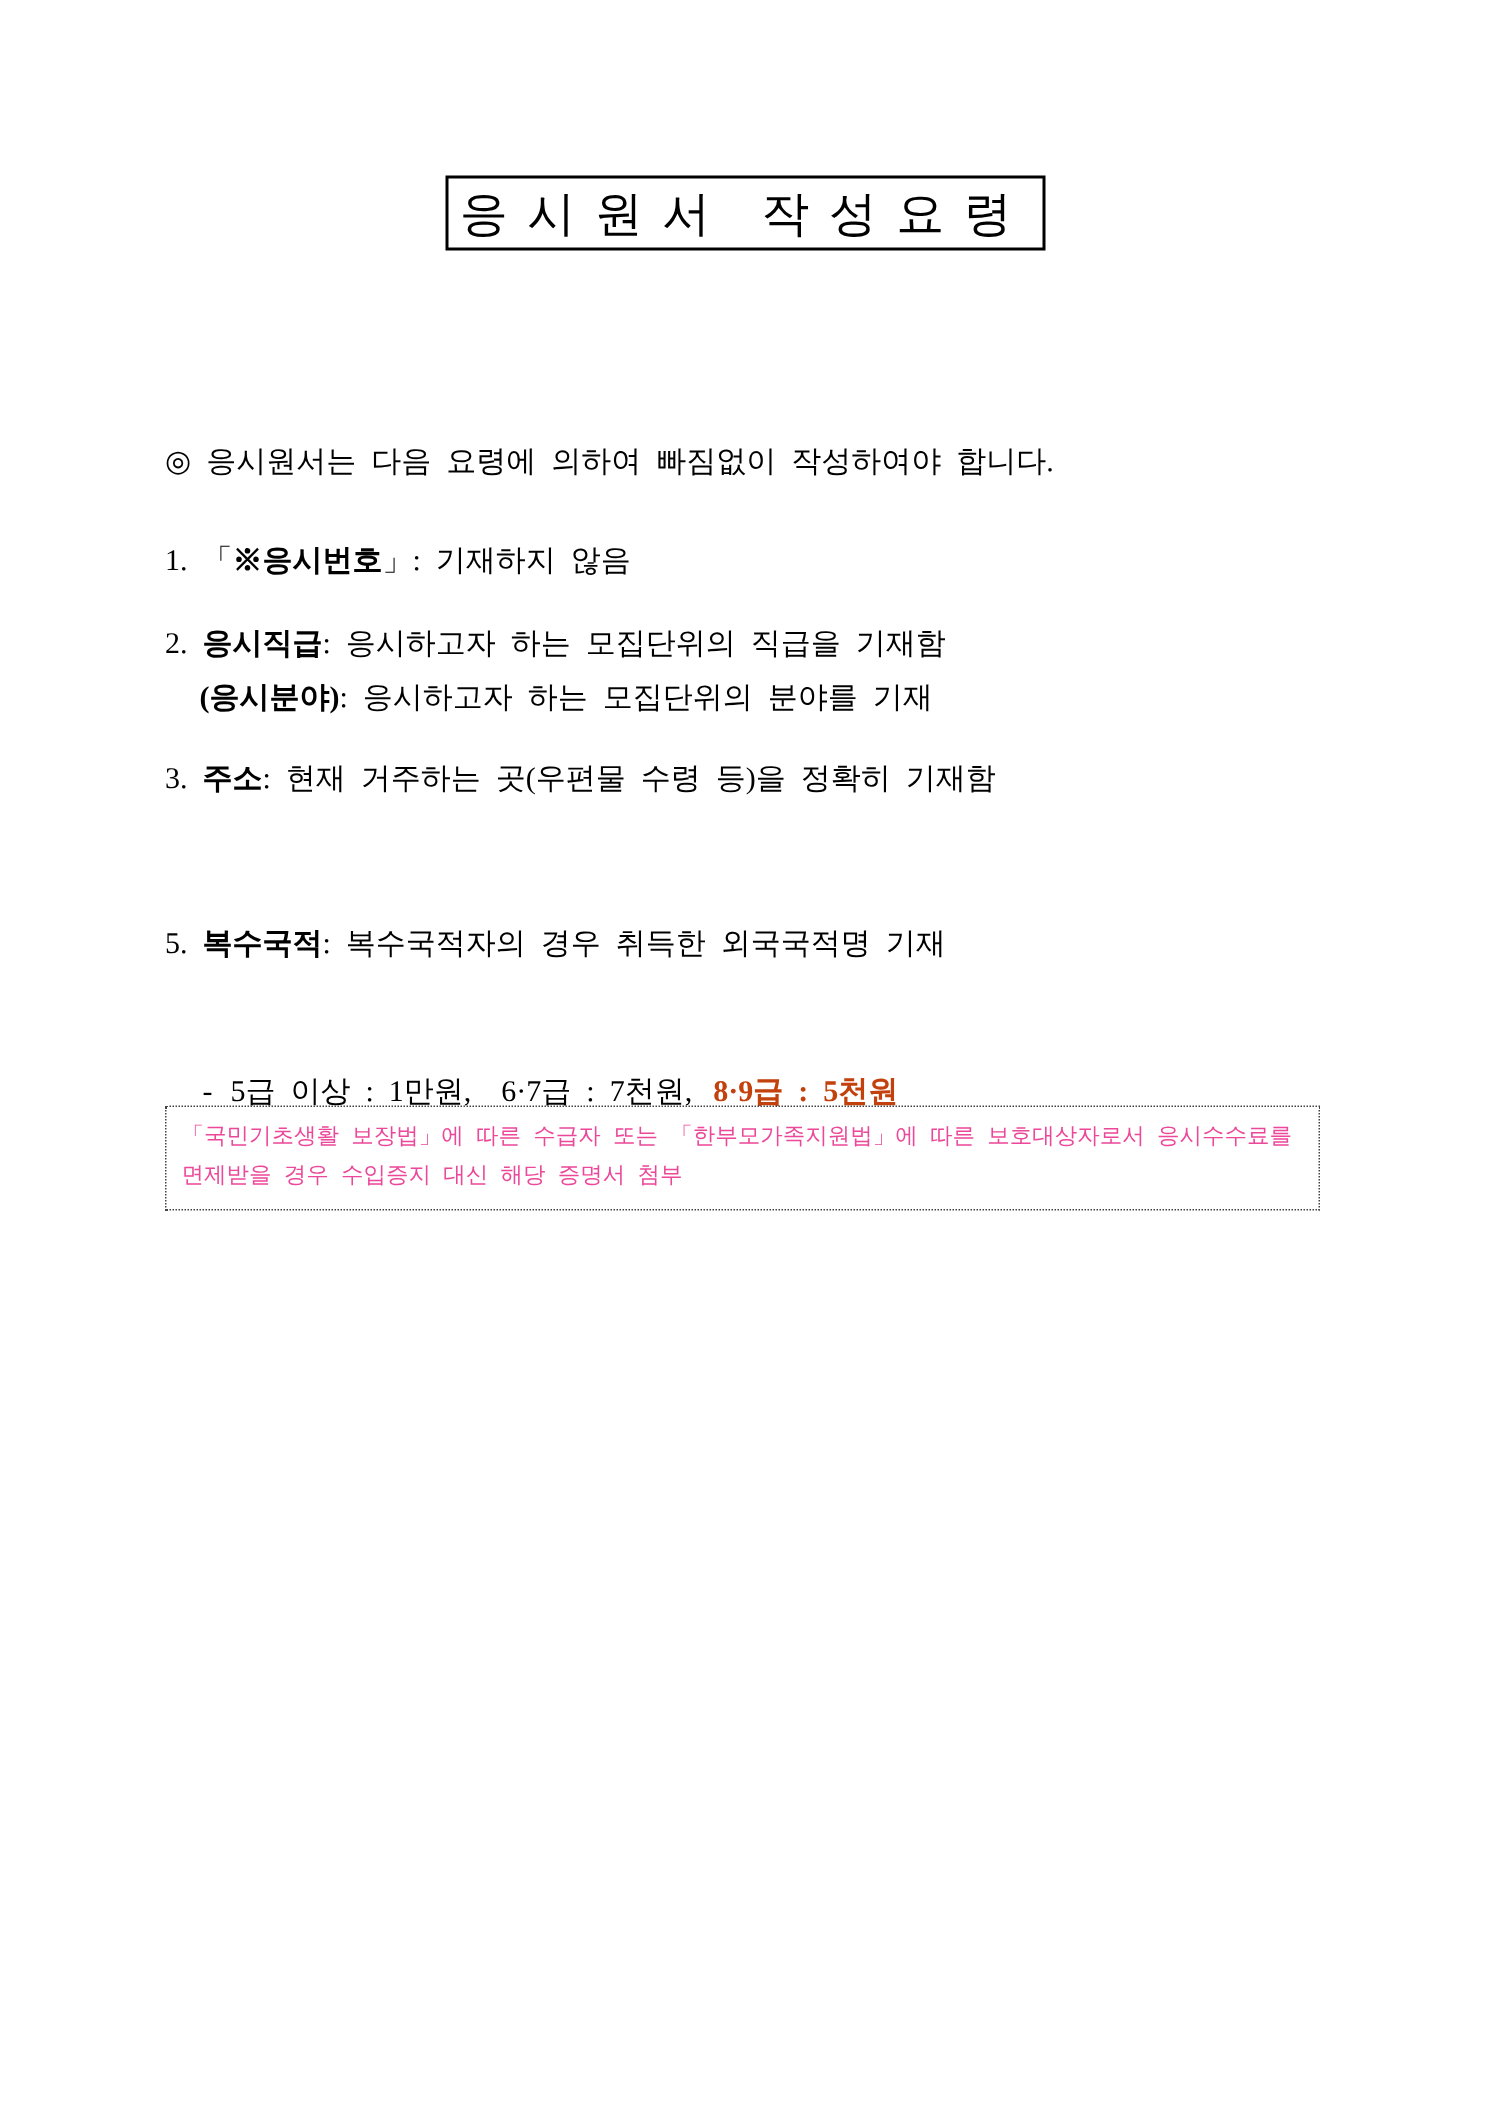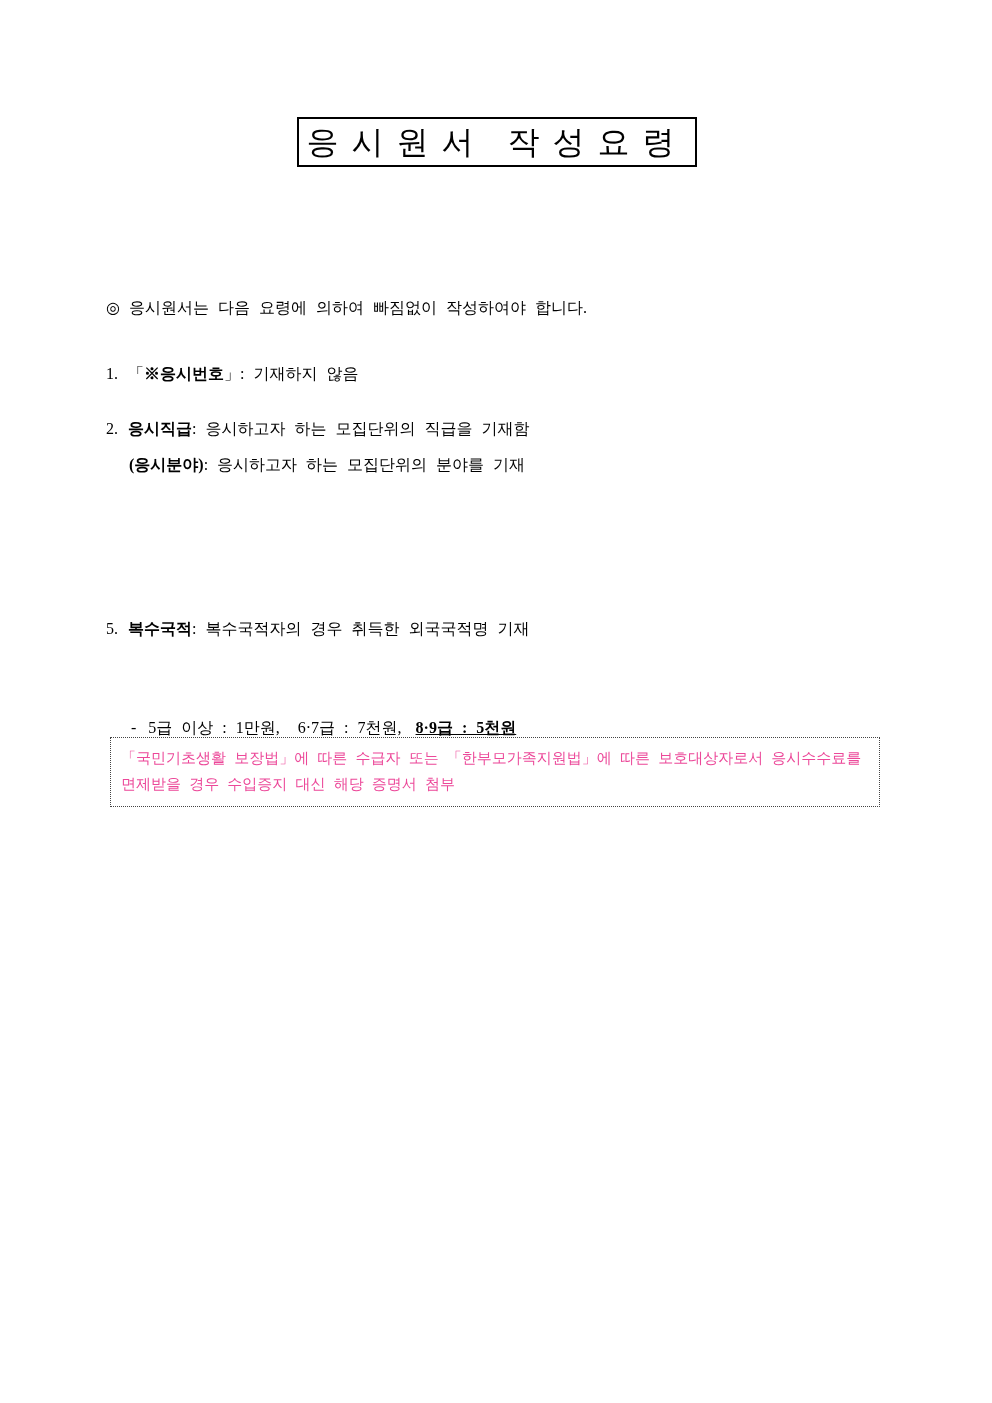--- a/index.html
+++ b/index.html
@@ -21,32 +21,31 @@
     height: 50px;
     border: 2px solid #000000;
     text-align: center;
     line-height: 46px;
     font-size: 32px;
     letter-spacing: 13px;
     white-space: nowrap;
   }
   .line {
     position: absolute;
-    font-size: 16px;
+    font-size: 20px;
     line-height: 28px;
     white-space: pre;
     word-spacing: 5px;
   }
   .num { margin-right: 10px; }
   .dash { margin-right: 12px; }
   b, .bold { font-weight: bold; }
   .highlight {
-    color: #000000;
+    color: #c2410c;
     font-weight: bold;
-    text-decoration: underline;
     margin-left: 14px;
   }
   .note-box {
     position: absolute;
     top: 737px;
     left: 110px;
     width: 770px;
     min-height: 64px;
     border: 1px dotted #444444;
     padding: 7px 10px 9px 10px;
@@ -75,20 +74,23 @@
   </p>
 
   <p class="line" style="top:387px; left:70px;">
     <span class="num">2.</span><b>응시직급</b><span>: 응시하고자 하는 모집단위의 직급을 기재함</span>
   </p>
 
   <p class="line" style="top:423px; left:93px;">
     <b>(응시분야)</b><span>: 응시하고자 하는 모집단위의 분야를 기재</span>
   </p>
 
+  <p class="line" style="top:477px; left:70px;">
+    <span class="num">3.</span><b>주소</b><span>: 현재 거주하는 곳(우편물 수령 등)을 정확히 기재함</span>
+  </p>
 
 
   <p class="line" style="top:587px; left:70px;text-align:center;">
     <span class="num">5.</span><b>복수국적</b><span>: 복수국적자의 경우 취득한 외국국적명 기재</span>
   </p>
 
 
   <p class="line" style="top:686px; left:95px;">
     <span class="dash">-</span><span>5급 이상 : 1만원,  6·7급 : 7천원,</span><span class="highlight">8·9급 : 5천원</span>
   </p>

